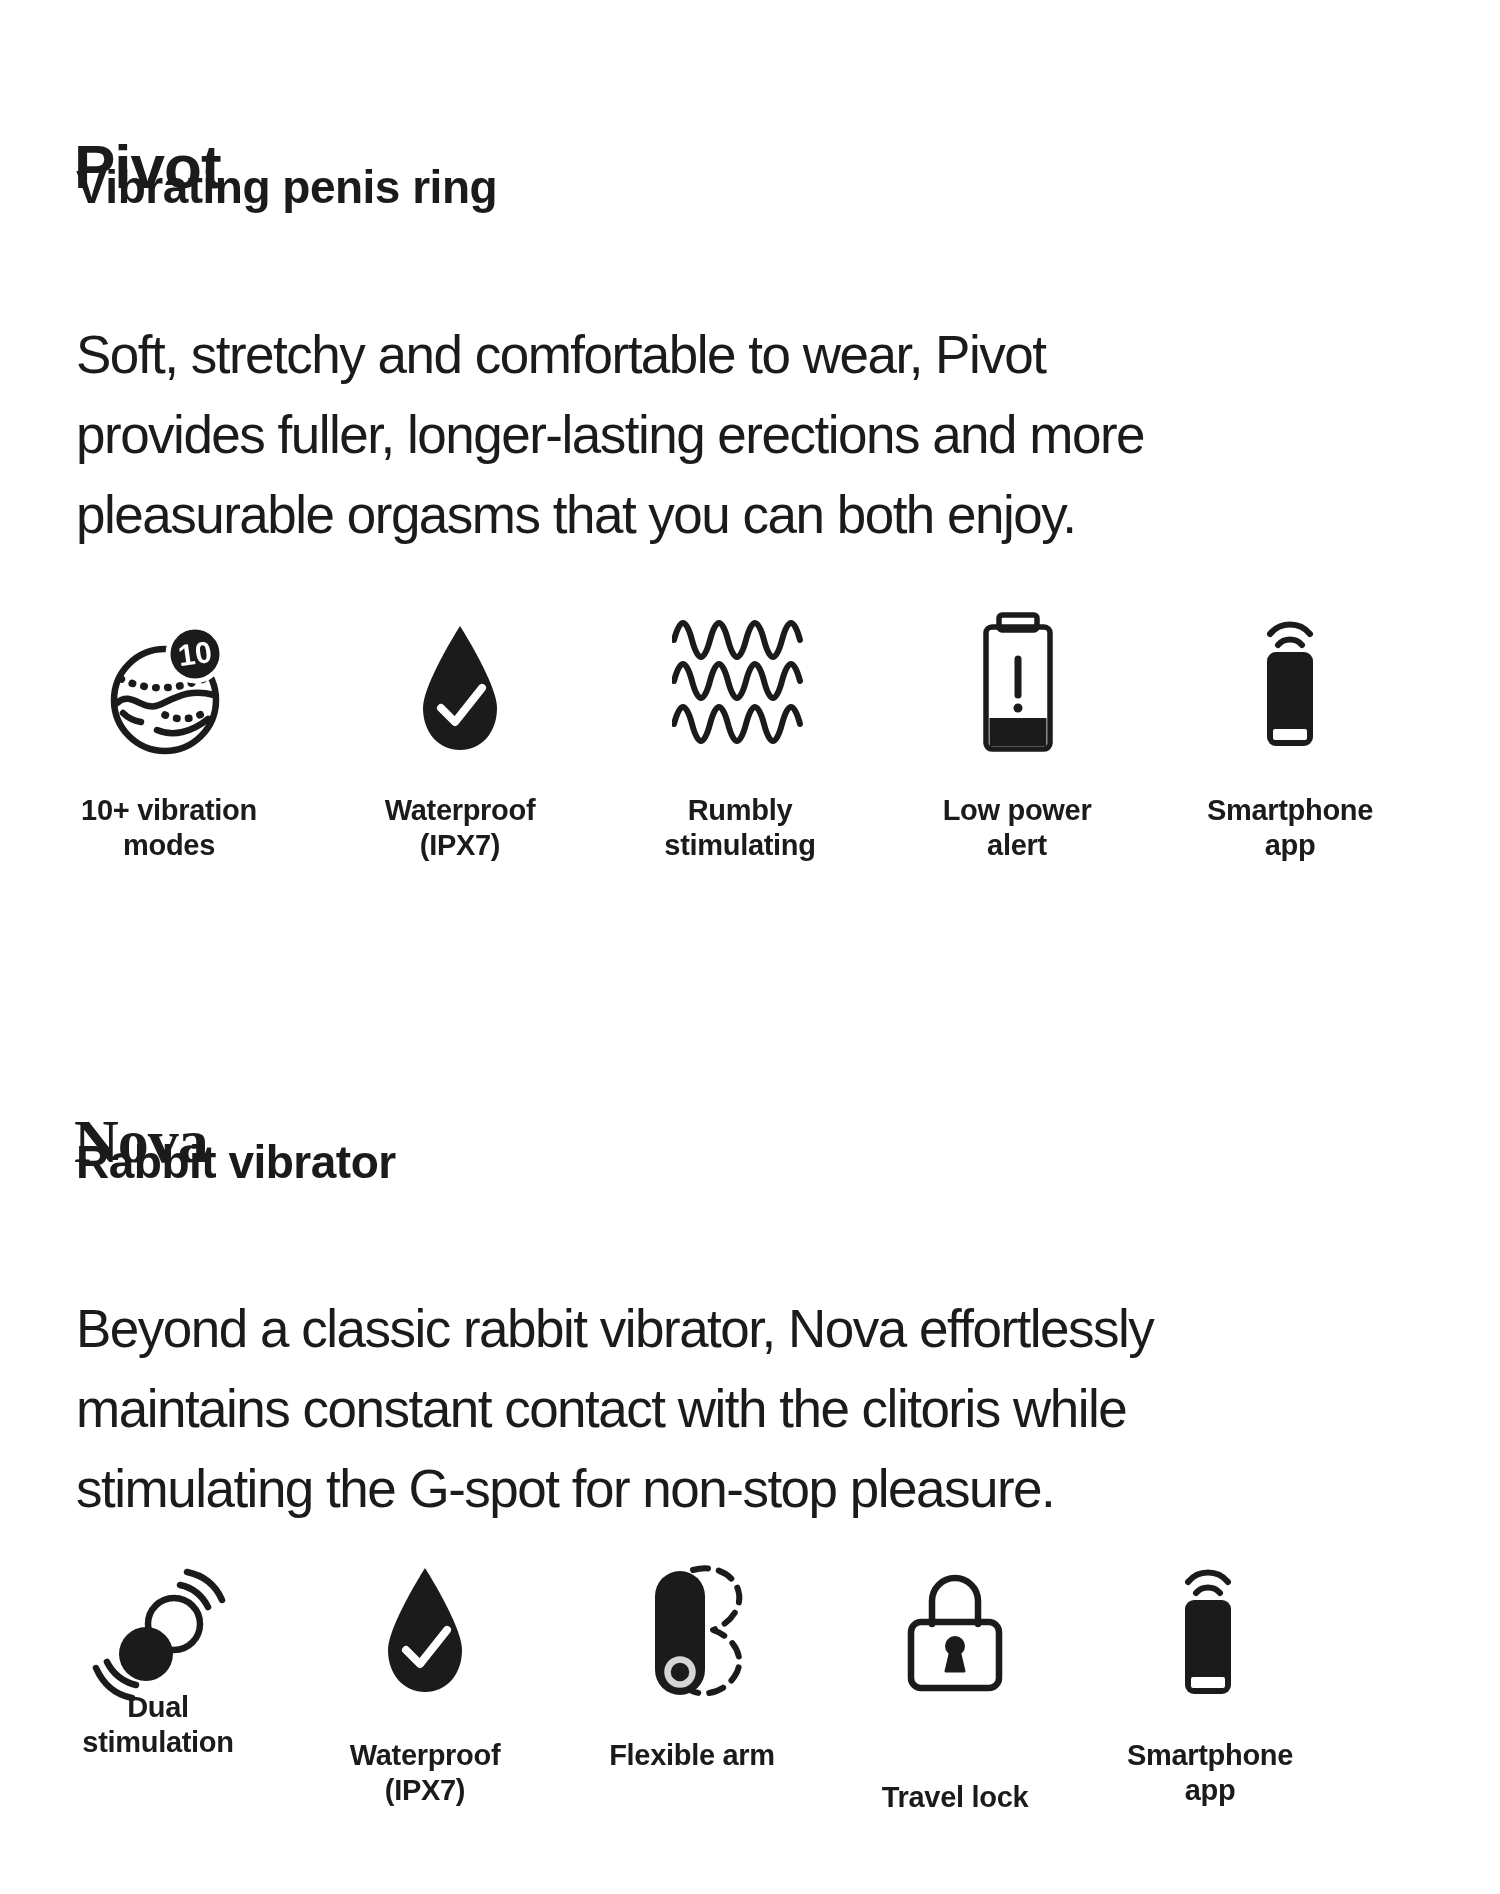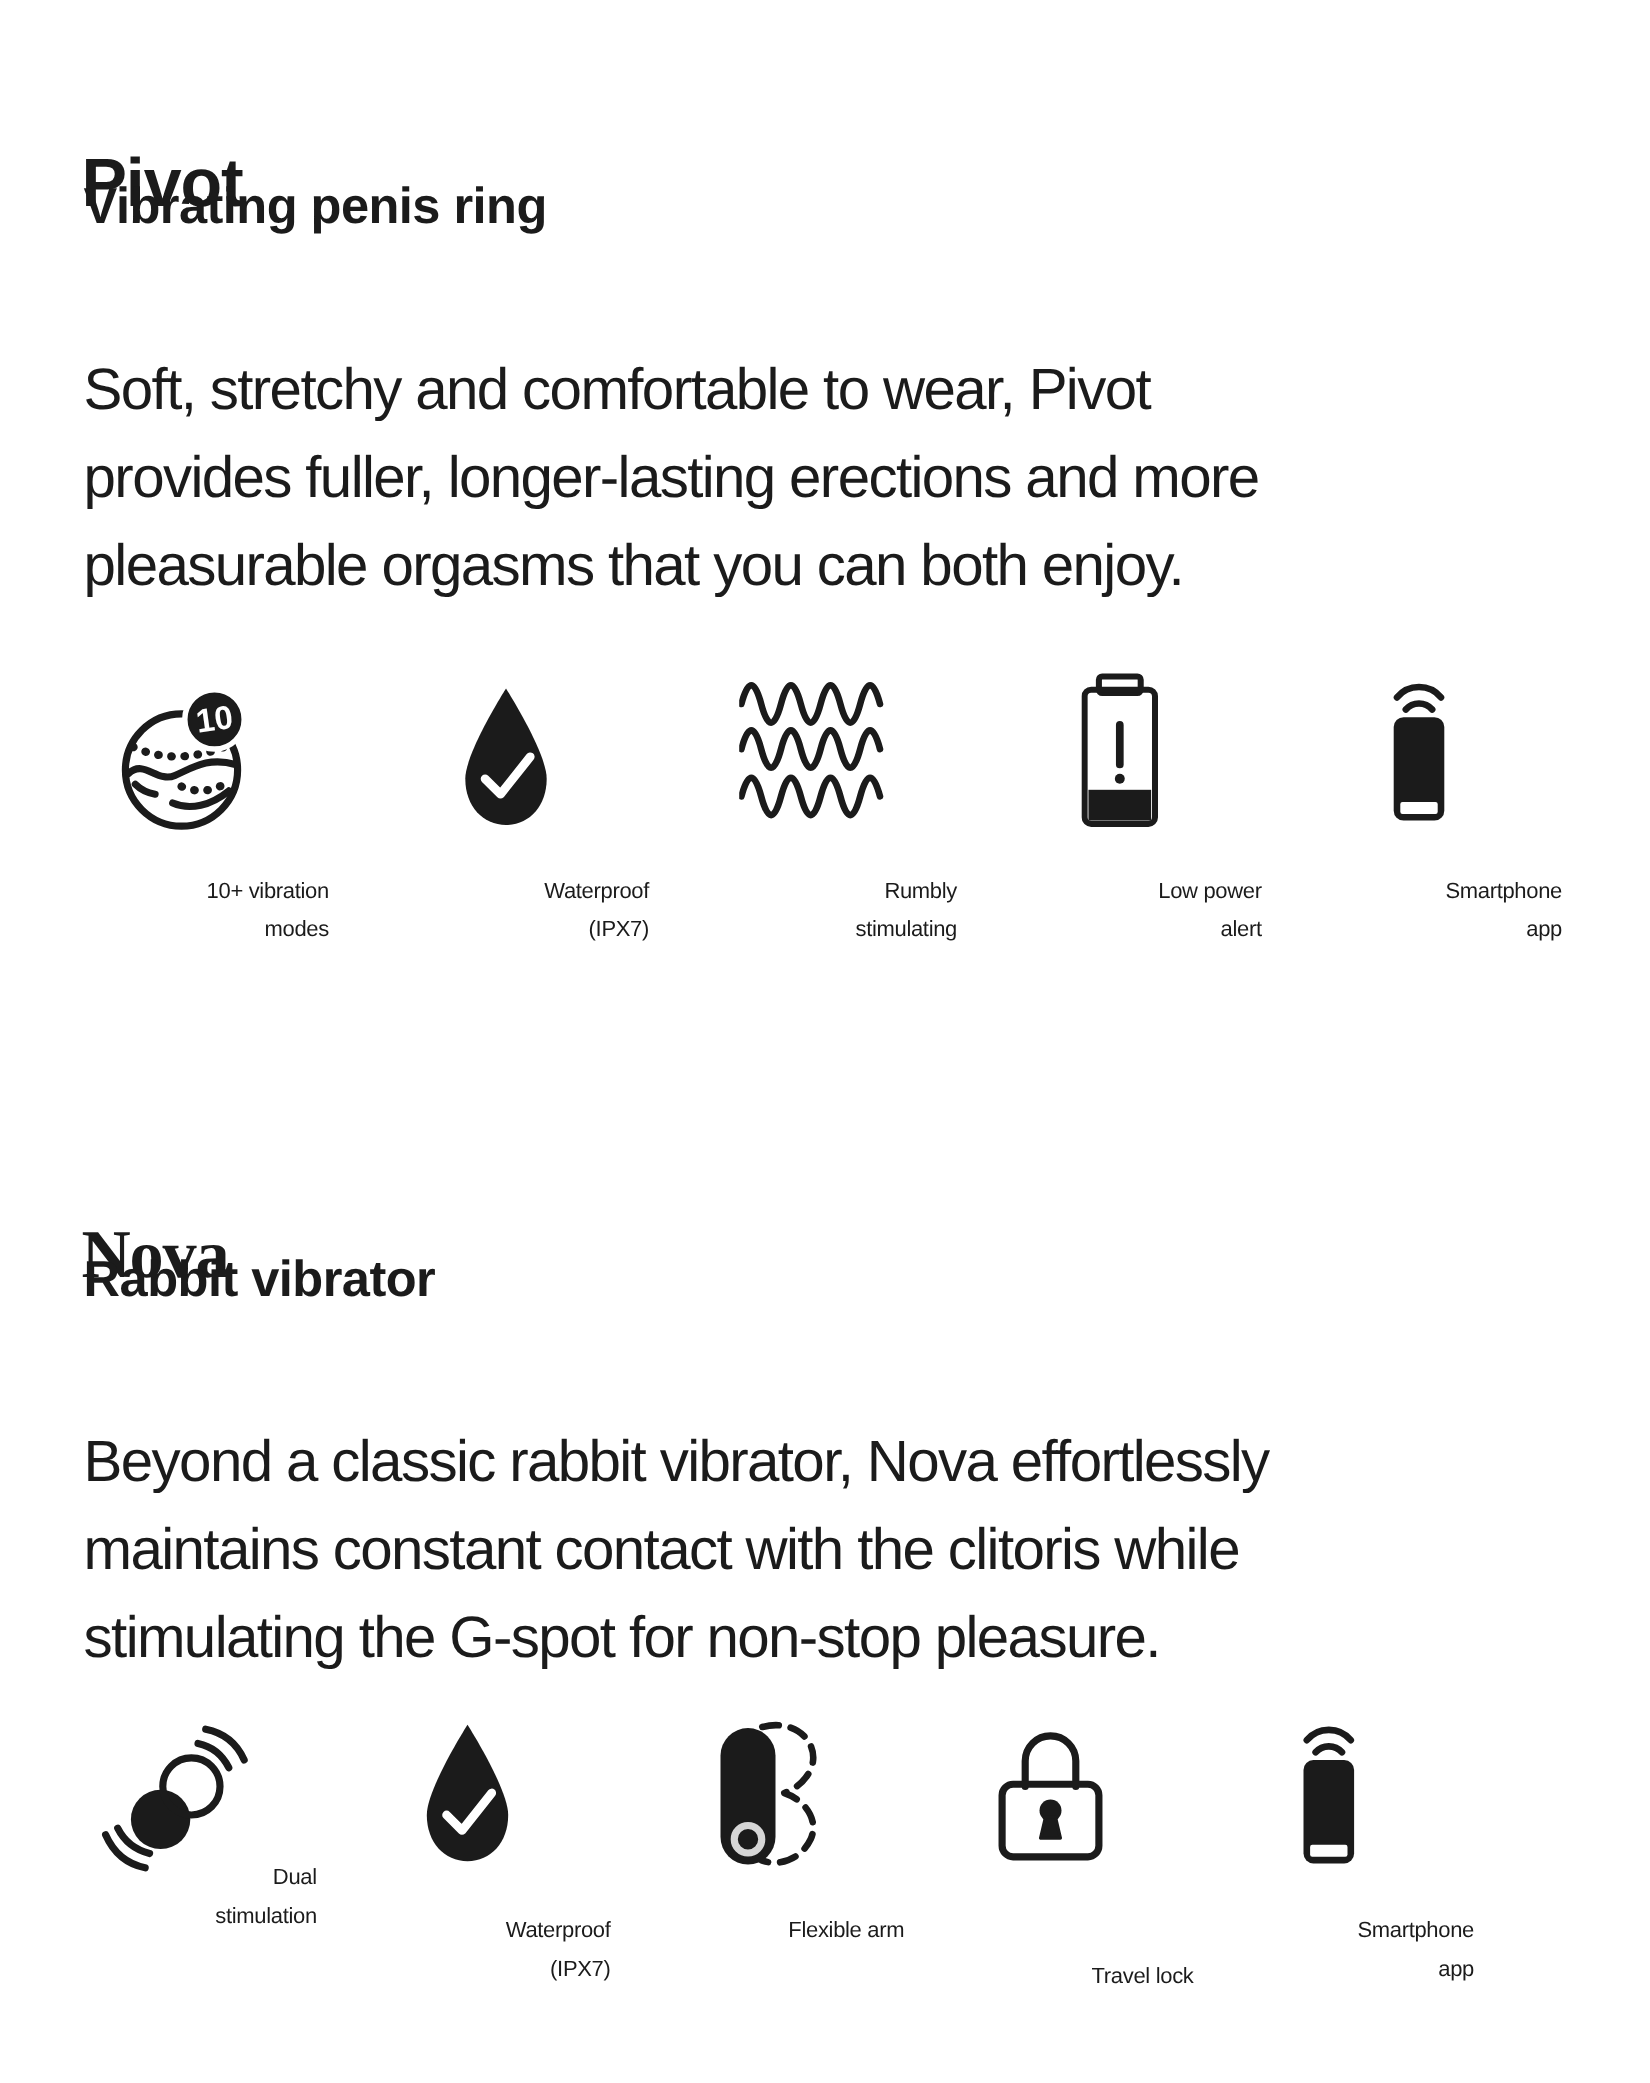--- a/index.html
+++ b/index.html
@@ -40,24 +40,24 @@
     width:1420px;
     font-size:53px;
     line-height:80px;
     font-weight:400;
     letter-spacing:-1.5px;
     white-space:pre-line;
   }
   .feature-label{
     position:absolute;
     width:260px;
-    text-align:right;
-    font-size:20px;
+    text-align:center;
+    font-size:29px;
     line-height:35px;
-    font-weight:400;
+    font-weight:700;
     letter-spacing:-0.3px;
     white-space:pre-line;
   }
   .icon-wrap{position:absolute;}
   .icon-wrap svg{display:block;}
   svg .st{fill:none;stroke:var(--ink);stroke-linecap:round;stroke-linejoin:round;}
   svg .fl{fill:var(--ink);}
 
   
   .p-f1-icon{left:107px;top:624px;}

